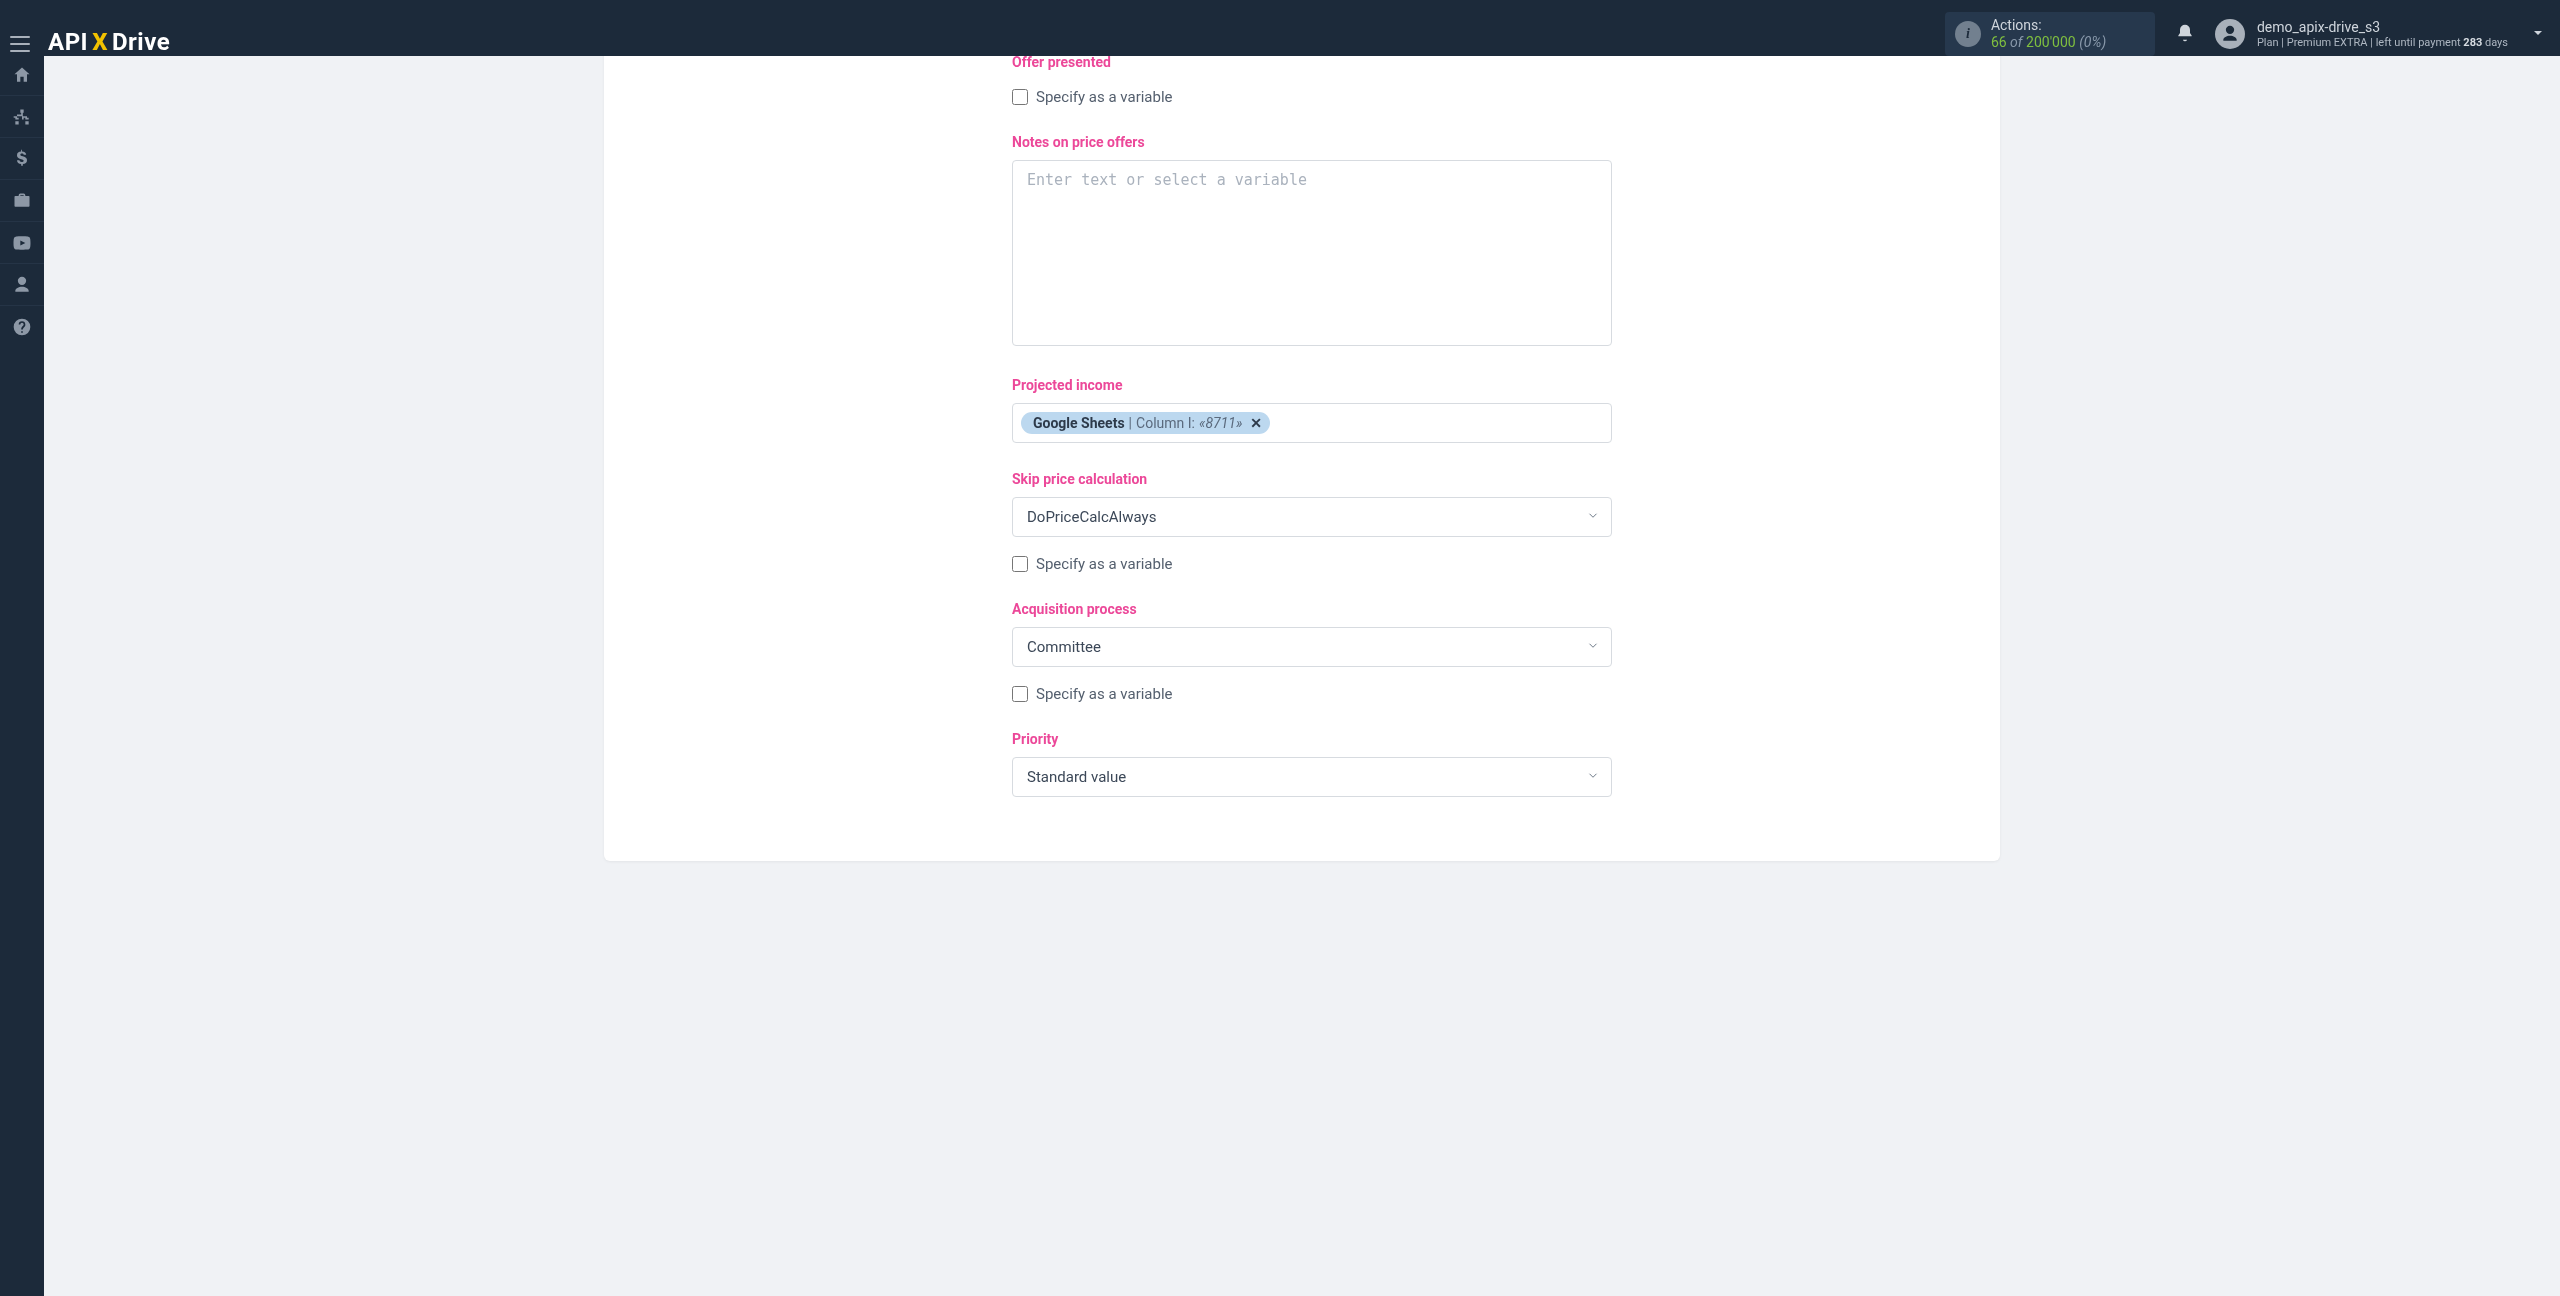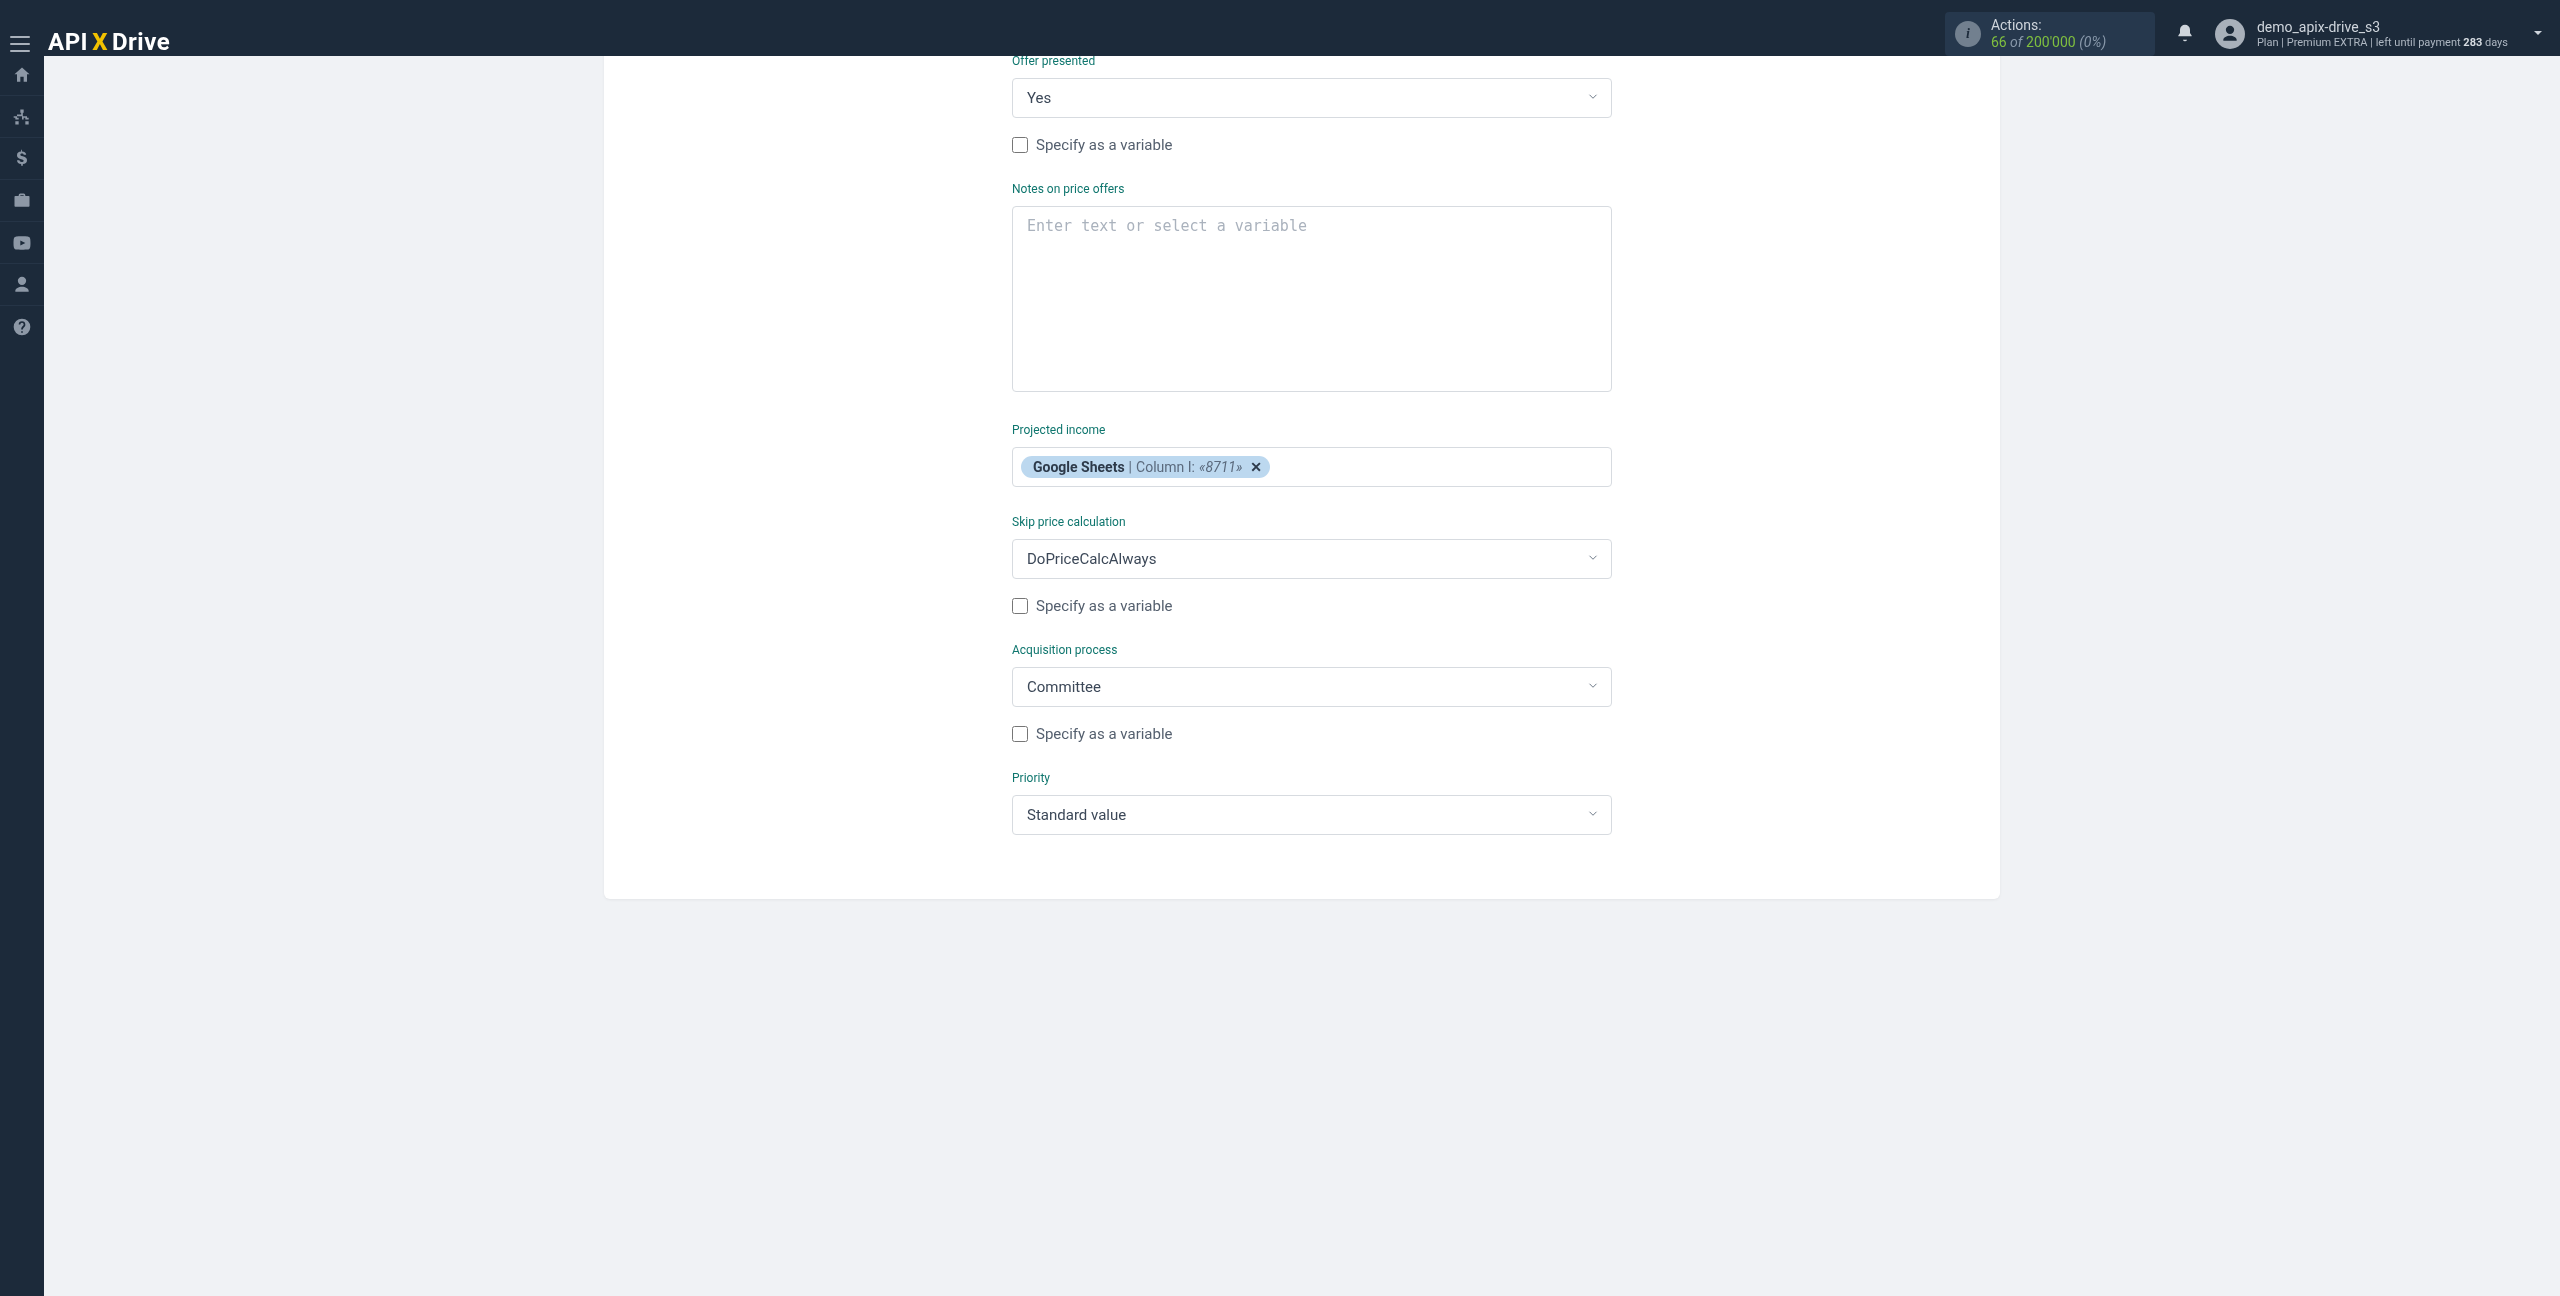--- a/index.html
+++ b/index.html
@@ -125,23 +125,23 @@
     flex: 0 0 408px;
   }
   .panel-main {
     flex: 1 1 auto;
     padding: 8px 40px 40px 0;
     max-width: 640px;
   }
 
   .field { margin-bottom: 28px; }
   .field-label {
-    font-weight: 400;
-    color: #0f766e;
-    font-size: 12px;
+    font-weight: 700;
+    color: #ec4899;
+    font-size: 14px;
     margin-bottom: 10px;
     display:block;
   }
   .select {
     position: relative;
   }
   .select-box {
     border: 1px solid #d7dbe0;
     border-radius: 4px;
     height: 40px;
@@ -310,30 +310,20 @@
 </div>
 
 <div class="canvas">
   <div class="page-wrap">
     <div class="panel">
       <div class="panel-left"></div>
       <div class="panel-main">
 
         <div class="field">
           <label class="field-label">Offer presented</label>
-          <div class="select">
-            <div class="select-box">
-              <span>Yes</span>
-            </div>
-            <span class="select-caret">
-              <svg viewBox="0 0 24 24">
-                  <polyline points="6 9 12 15 18 9"></polyline>
-                </svg>
-            </span>
-          </div>
           <label class="check-row">
             <input type="checkbox" style="">
             <span>Specify as a variable</span>
           </label>
         </div>
 
         <div class="field">
           <label class="field-label">Notes on price offers</label>
           <textarea class="textarea" placeholder="Enter text or select a variable" style=""></textarea>
         </div>

